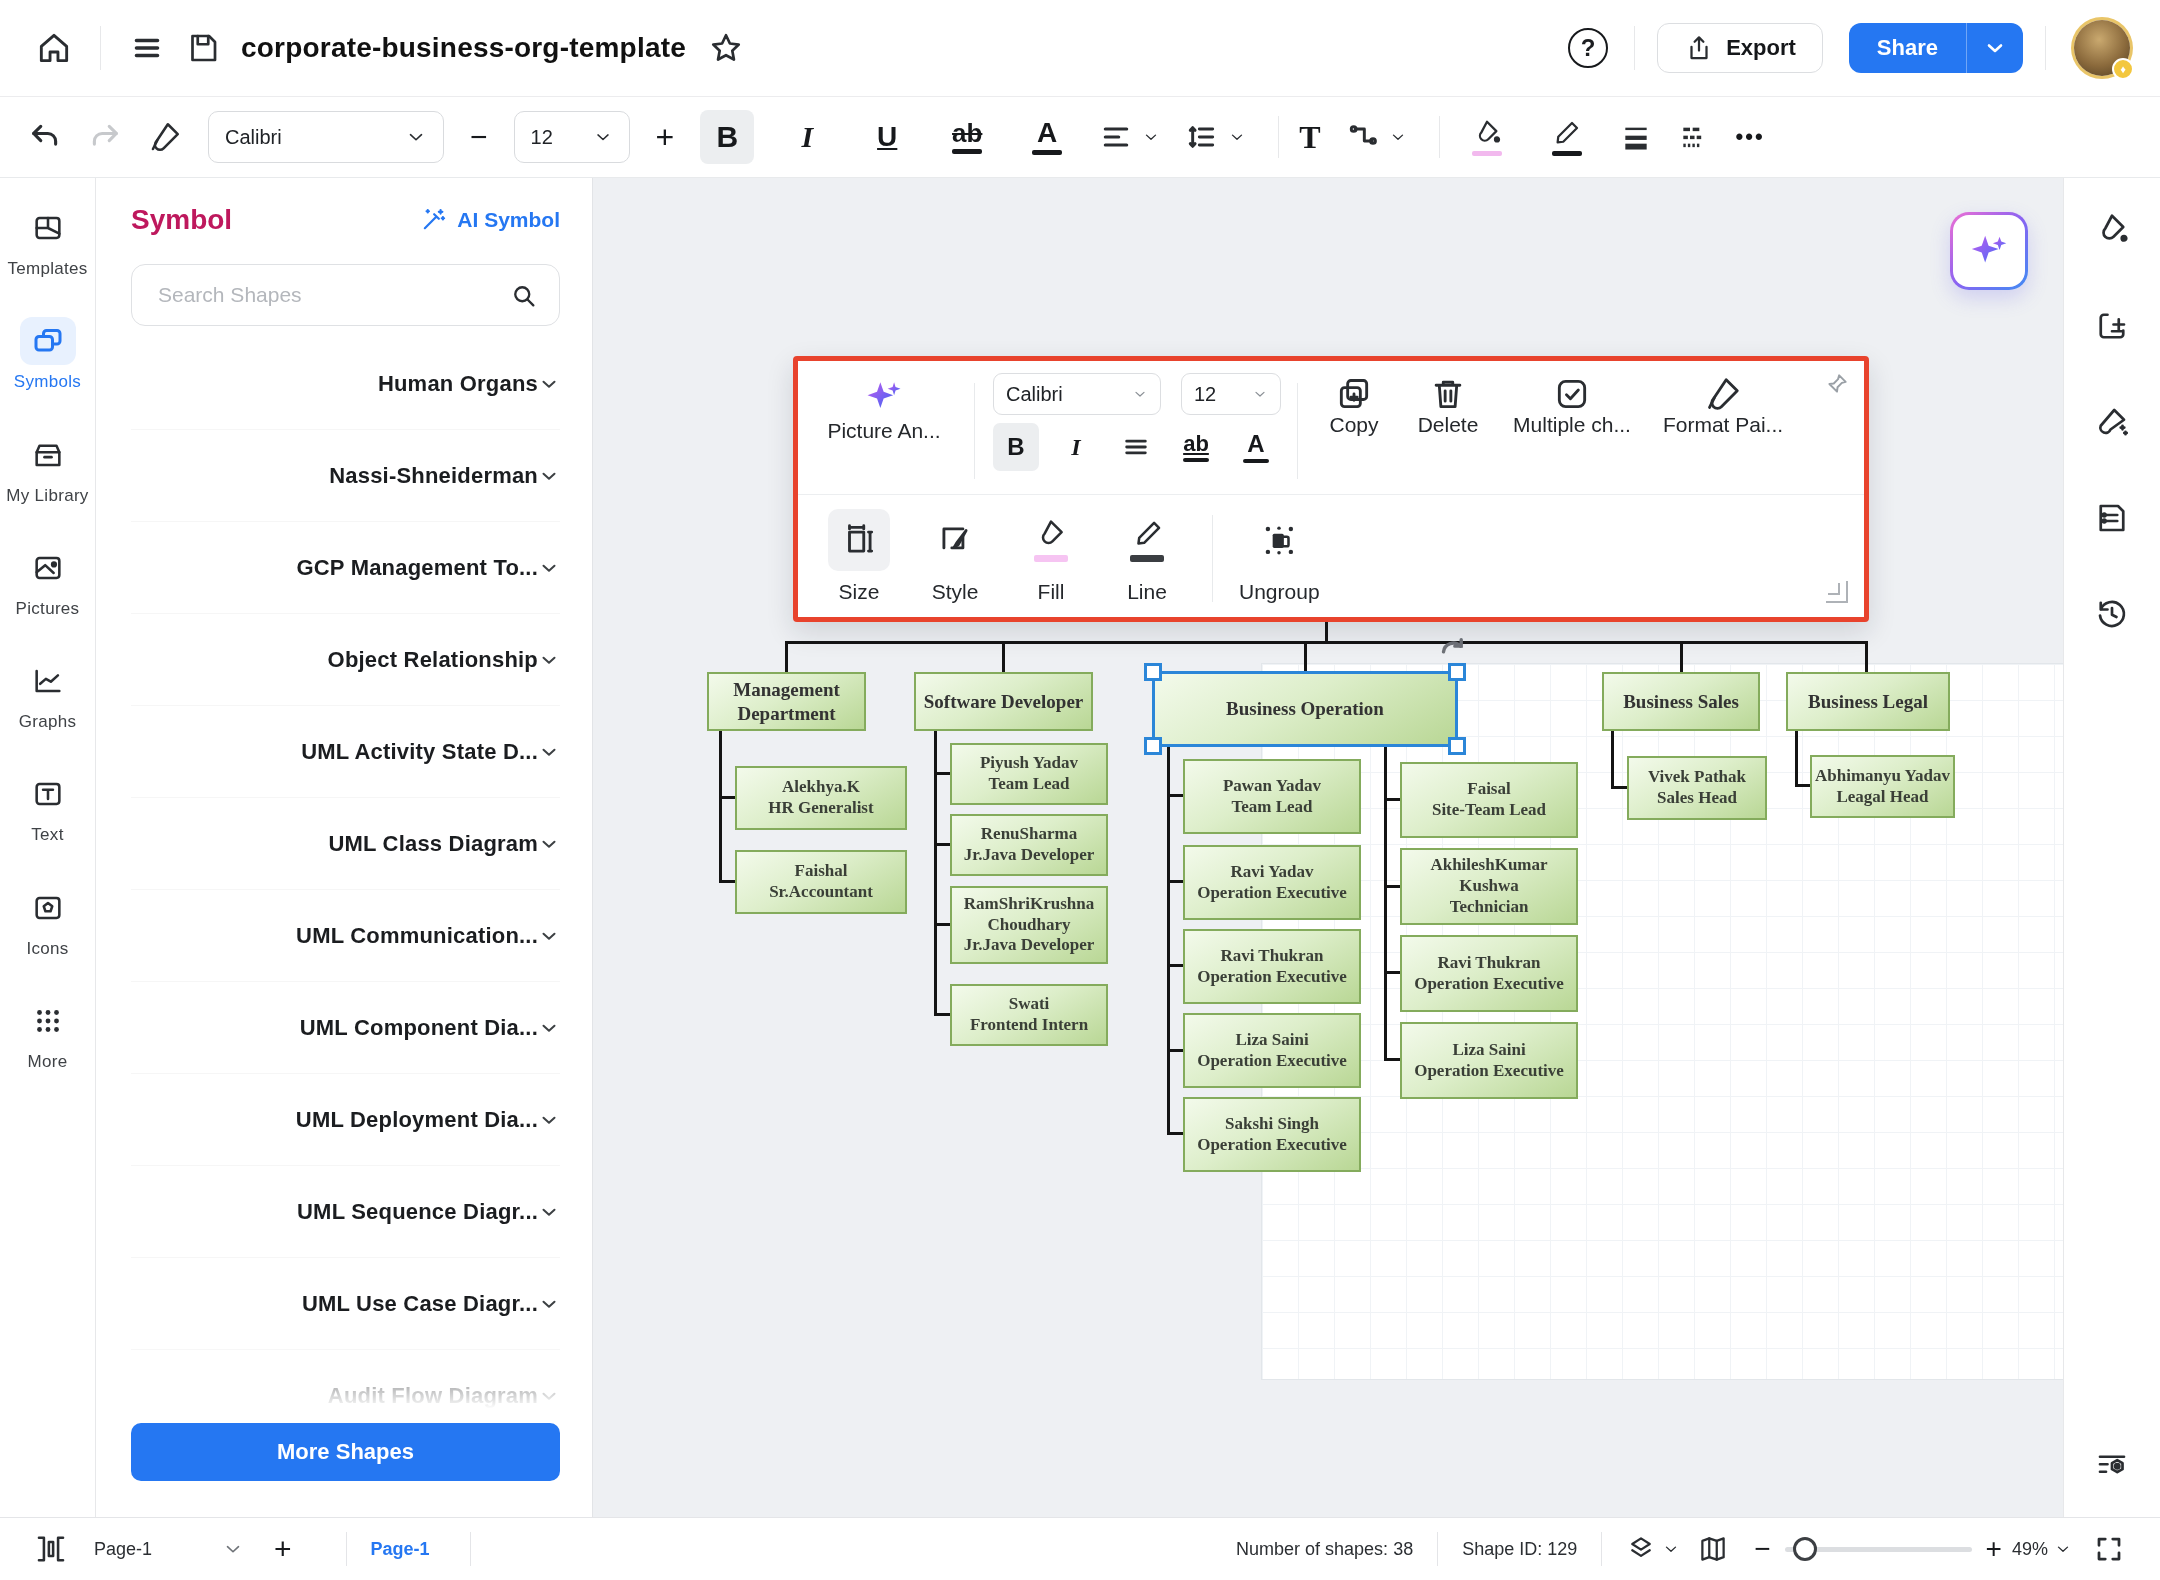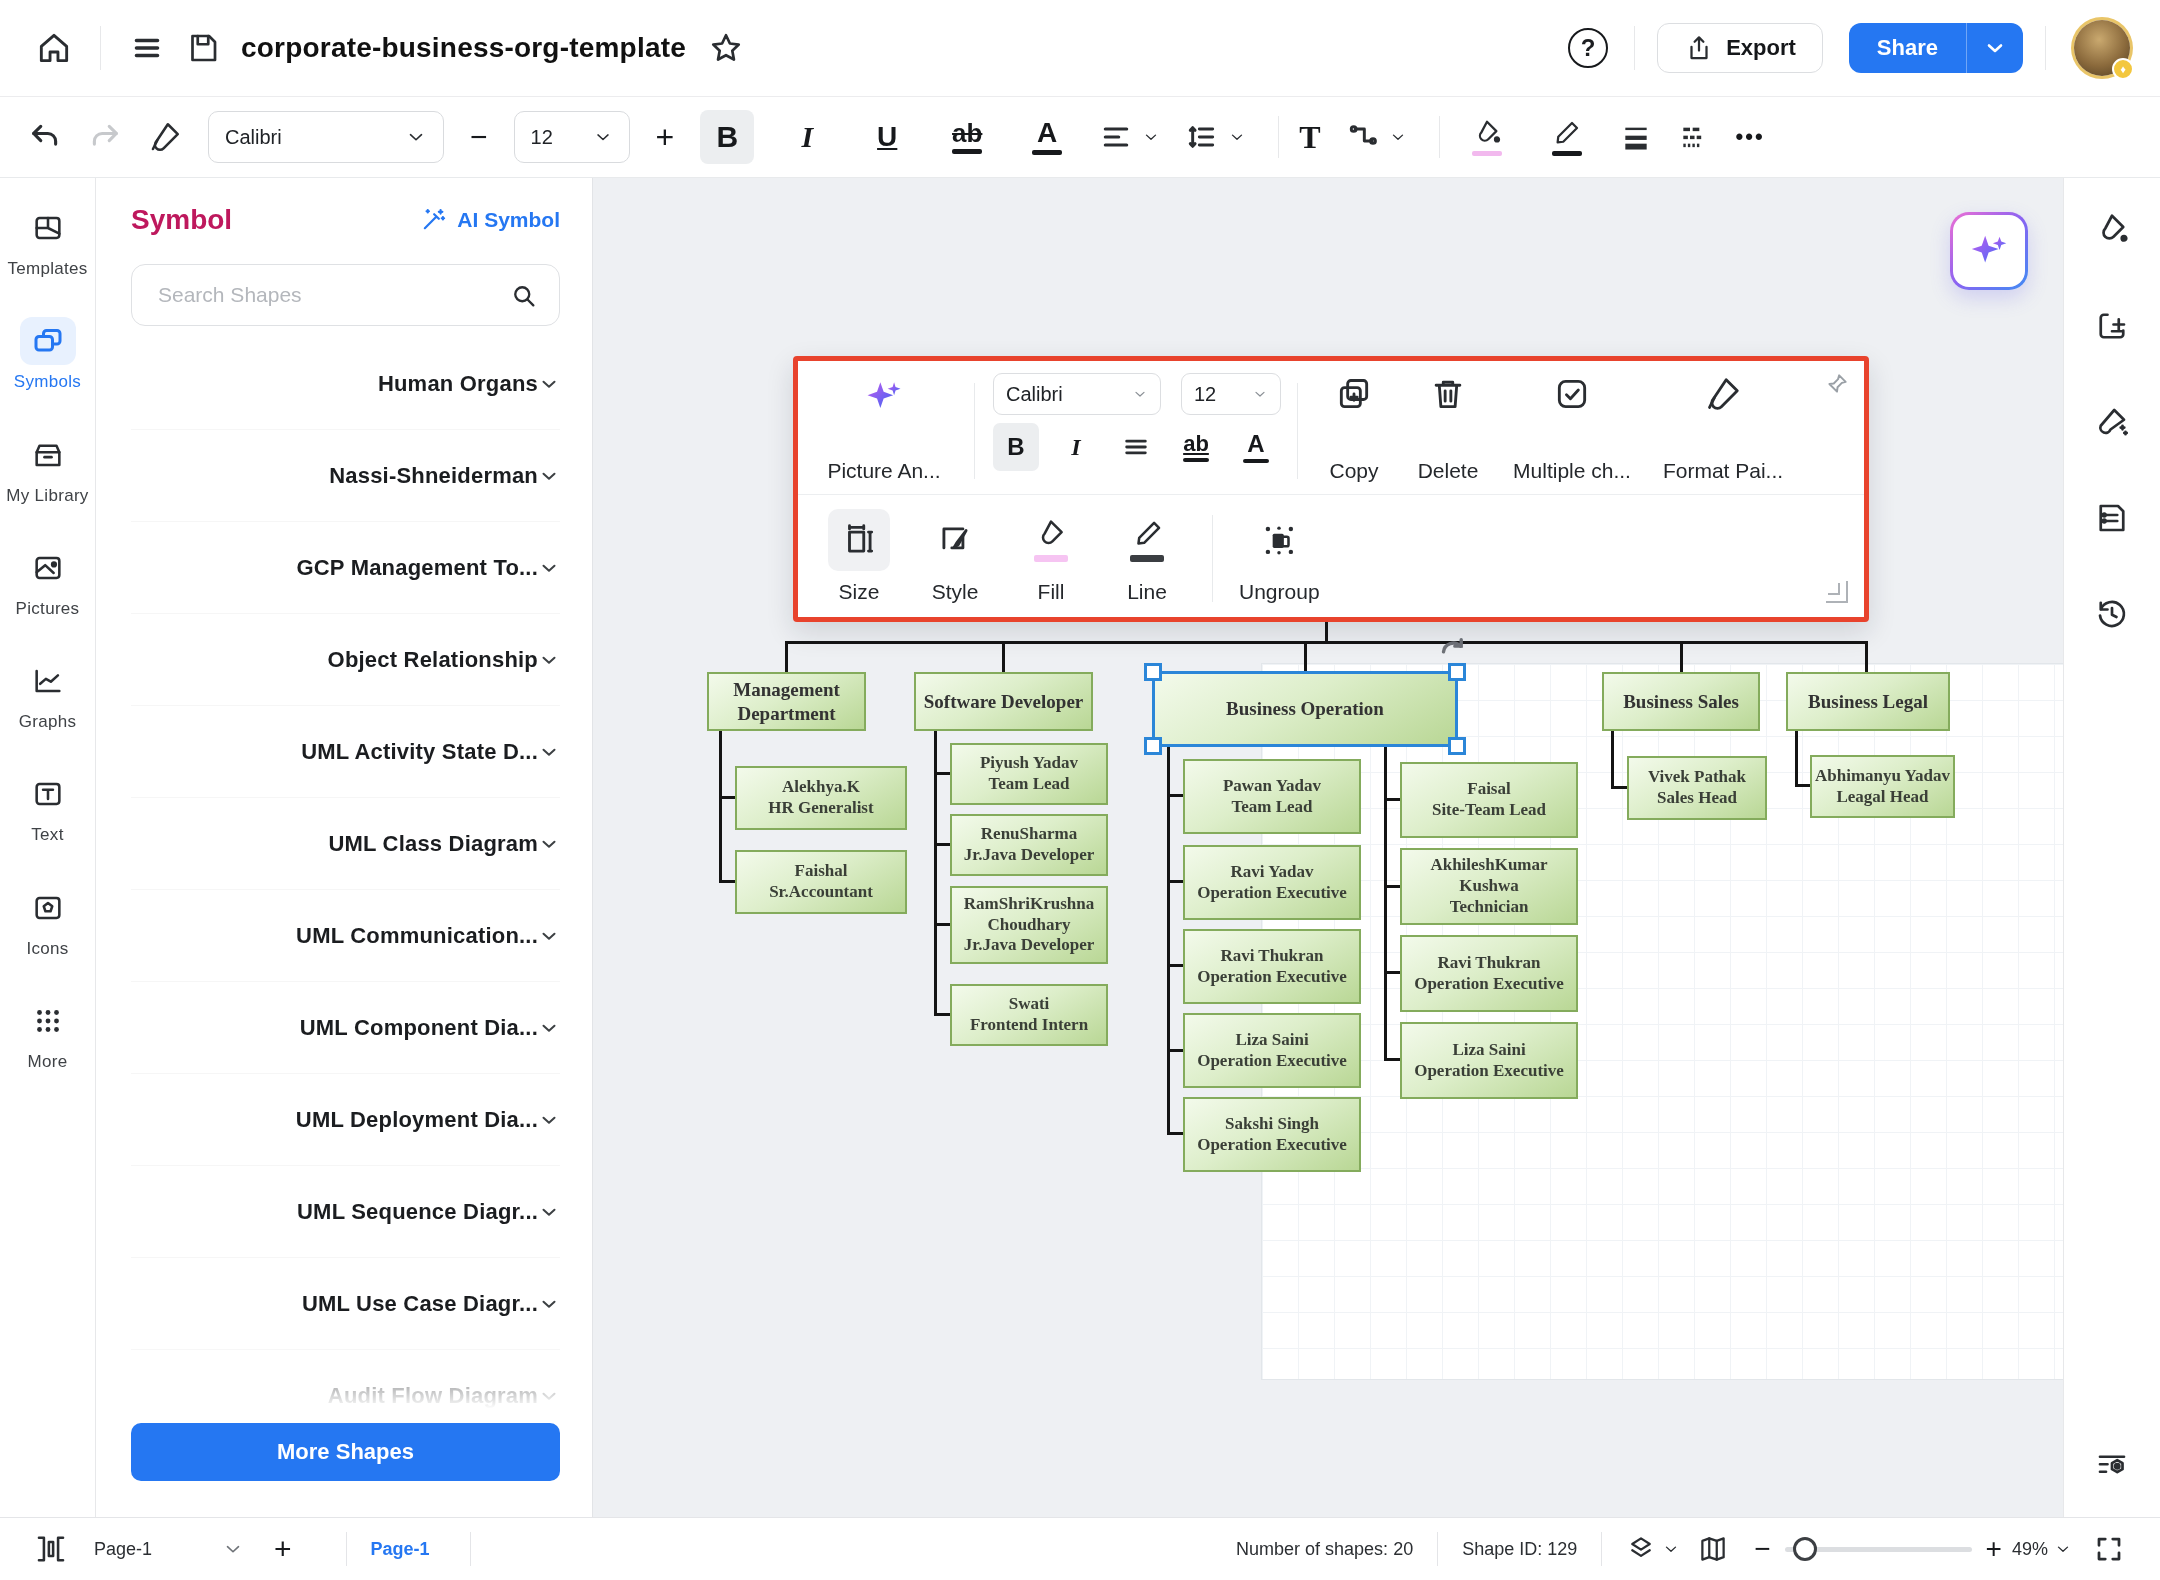--- a/index.html
+++ b/index.html
@@ -95,21 +95,21 @@
     box-shadow:0 8px 20px rgba(100,90,230,.22);z-index:8}
   .fab-inner{width:100%;height:100%;border-radius:16px;background:#fff;display:flex;align-items:center;justify-content:center}
 
   
   .ctx{position:absolute;left:793px;top:356px;width:1076px;height:266px;background:#fff;
     border:5px solid #e8432d;border-radius:4px;box-shadow:0 10px 28px rgba(20,30,50,.14);z-index:10}
   .ctx-row1{position:absolute;left:0;top:0;width:100%;height:132px;display:flex;align-items:stretch;padding:8px 6px 0 6px}
   .ctx-row2{position:absolute;left:0;top:133px;width:100%;height:122px;display:flex;align-items:stretch;padding:6px 0 0 30px;
     border-top:1px solid #eceef0}
   .ctx .vsep{width:1px;background:#e8eaec;margin:14px 10px}
-  .ctx-col{display:flex;flex-direction:column;align-items:center;justify-content:space-between;padding:6px 0 10px 0}
+  .ctx-col{display:flex;flex-direction:column;align-items:center;padding:6px 0 10px 0}
   .ctx-lbl{font-size:21px;color:#25282c;white-space:nowrap}
   .ctx-selects{display:flex;gap:20px;padding:4px 6px 0 8px}
   .mini-sel{display:flex;align-items:center;justify-content:space-between;border:1px solid #dcdee1;border-radius:9px;
     height:42px;padding:0 12px;font-size:20px;color:#202327}
   .ctx-glyphrow{display:flex;gap:14px;align-items:center;padding:8px 0 0 8px}
   .ctx-gtile{width:46px;height:48px;border-radius:7px;display:flex;flex-direction:column;align-items:center;justify-content:center}
   .ctx-gtile .glyph{font-size:24px}
   .ctx-gtile.active{background:#eceef0}
   .ctx-gtile .ubar{width:26px;height:4px}
   .tile2{display:flex;flex-direction:column;align-items:center;justify-content:space-between;padding:8px 0 12px 0;margin-right:34px}
@@ -842,21 +842,21 @@
       <span>Page-1</span>
       <svg class="s" width="22" height="22" viewBox="0 0 24 24" style="margin-left:58px;stroke:#6f7378">
           <polyline points="6 9.5 12 15 18 9.5"></polyline>
         </svg>
     </div>
     <span class="glyph" style="font-weight:400;font-size:30px;margin:0 30px">+</span>
     <div class="vsep"></div>
     <span class="page-tab">Page-1</span>
     <div class="vsep" style="margin-left:40px"></div>
     <div class="spacer"></div>
-    <span>Number of shapes: 20</span>
+    <span>Number of shapes: 38</span>
     <div class="vsep"></div>
     <span>Shape ID: 129</span>
     <div class="vsep"></div>
     <span class="ico">
       <svg class="s" width="30" height="30" viewBox="0 0 24 24">
           <path d="M12 3.5 L19 8 L12 12.5 L5 8 Z"></path>
           <path d="M5 13 L12 17.5 L19 13"></path>
         </svg>
     </span>
     <svg class="s" width="18" height="18" viewBox="0 0 24 24" style="margin:0 18px 0 6px">

